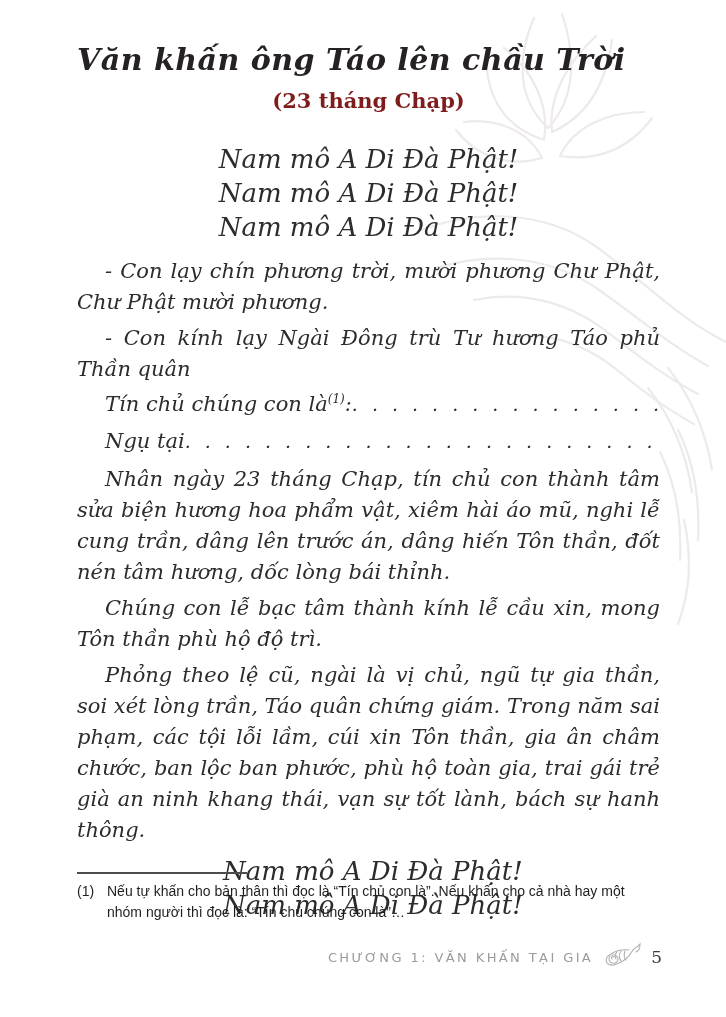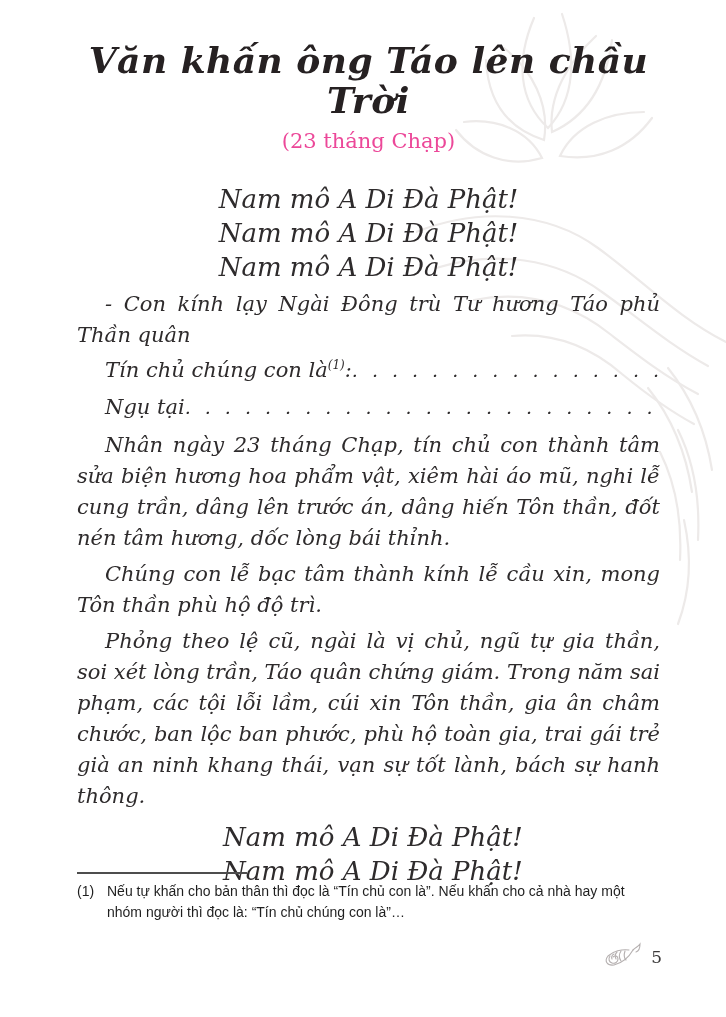--- a/index.html
+++ b/index.html
@@ -12,32 +12,32 @@
     font-family:"DejaVu Serif","Liberation Serif",serif;
     color:#2e2b2c;
   }
   
   .watermark{position:absolute;top:0;right:0;width:310px;height:640px;pointer-events:none;}
   .watermark svg{display:block;width:100%;height:100%;}
 
   .content{position:absolute;left:77px;right:66px;top:40px;}
 
   .title{
-    text-align:center;
-    font-size:36px;line-height:40px;
+    text-align:left;
+    font-size:30px;line-height:40px;
     font-weight:bold;font-style:italic;
     letter-spacing:.5px;
     color:#262122;
   }
   .subtitle{
     text-align:center;
     font-size:21px;line-height:26px;
-    font-weight:normal;
+    font-weight:bold;
     margin-top:8px;
-    color:#ec4899;
+    color:#7f1d1d;
   }
   .inv{font-style:italic;font-size:26px;line-height:34px;}
   .inv-top{margin-top:28px;text-align:center;}
   .inv-bottom{margin-top:8px;padding-left:146px;text-align:left;}
 
   .para{
     font-style:italic;
     font-size:21px;line-height:31px;
     text-align:justify;
     text-indent:28px;
@@ -116,20 +116,21 @@
 
     <div class="title">Văn khấn ông Táo lên chầu Trời</div>
     <div class="subtitle">(23 tháng Chạp)</div>
 
     <div class="inv inv-top">
       <div>Nam mô A Di Đà Phật!</div>
       <div>Nam mô A Di Đà Phật!</div>
       <div>Nam mô A Di Đà Phật!</div>
     </div>
 
+    <p class="para first">- Con lạy chín phương trời, mười phương Chư Phật, Chư Phật mười phương.</p>
     <p class="para">- Con kính lạy Ngài Đông trù Tư hương Táo phủ Thần quân</p>
 
     <div class="fillline">
       <span class="lbl"><span>Tín chủ chúng con là</span><sup>(1)</sup><span>:</span></span>
       <span class="dots">. . . . . . . . . . . . . . . . . . . . . . . . . . . . . . . . . . . . . . . . . . . . . . . . . . . . . . . . . . . .</span>
     </div>
 
     <div class="fillline">
       <span class="lbl">Ngụ tại </span>
       <span class="dots">. . . . . . . . . . . . . . . . . . . . . . . . . . . . . . . . . . . . . . . . . . . . . . . . . . . . . . . . . . . .</span>
@@ -149,20 +150,21 @@
 
   <div class="footnote">
     <div class="footnote-rule"></div>
     <div class="footnote-row">
       <span class="footnote-marker">(1)</span>
       <span class="footnote-text">Nếu tự khấn cho bản thân thì đọc là “Tín chủ con là”. Nếu khấn cho cả nhà hay một nhóm người thì đọc là: “Tín chủ chúng con là”…</span>
     </div>
   </div>
 
   <div class="footer">
+    <span class="footer-chapter">CHƯƠNG 1: VĂN KHẤN TẠI GIA</span>
     <span class="footer-fish">
       <svg viewBox="0 0 40 30" fill="none" stroke="#b5b0b0" stroke-width="1.1" stroke-linecap="round">
         <path d="M31 8 C34 5 36 5 38 2 C38 6 37 9 34 10"></path>
         <path d="M31 8 C27 15 20 21 12 23 C5 24 2 19 6 14 C11 9 20 7 27 8"></path>
         <path d="M8 14 C6 17 7 20 10 21 C13 22 16 20 16 17 C16 14 13 13 11 15"></path>
         <path d="M12 12 C10 13 9 15 10 17"></path>
         <path d="M15 10 C13 12 13 15 14 17"></path>
         <path d="M19 9 C17 12 17 16 19 19"></path>
         <path d="M23 9 C22 12 22 16 24 18"></path>
       </svg>

